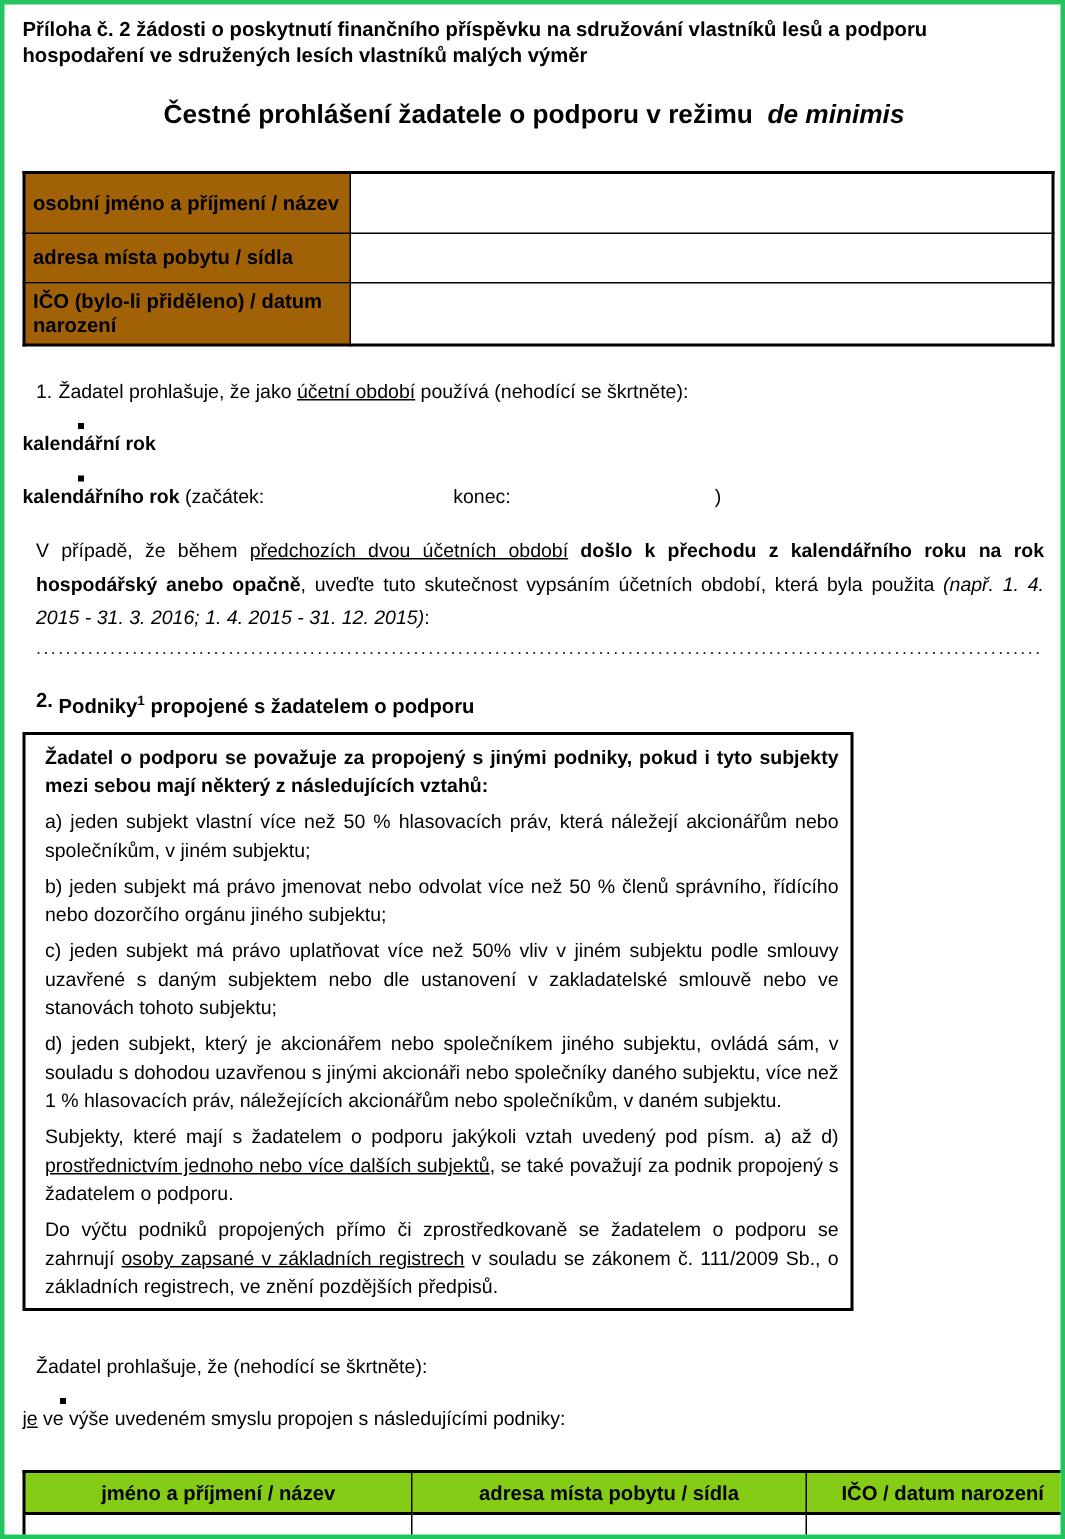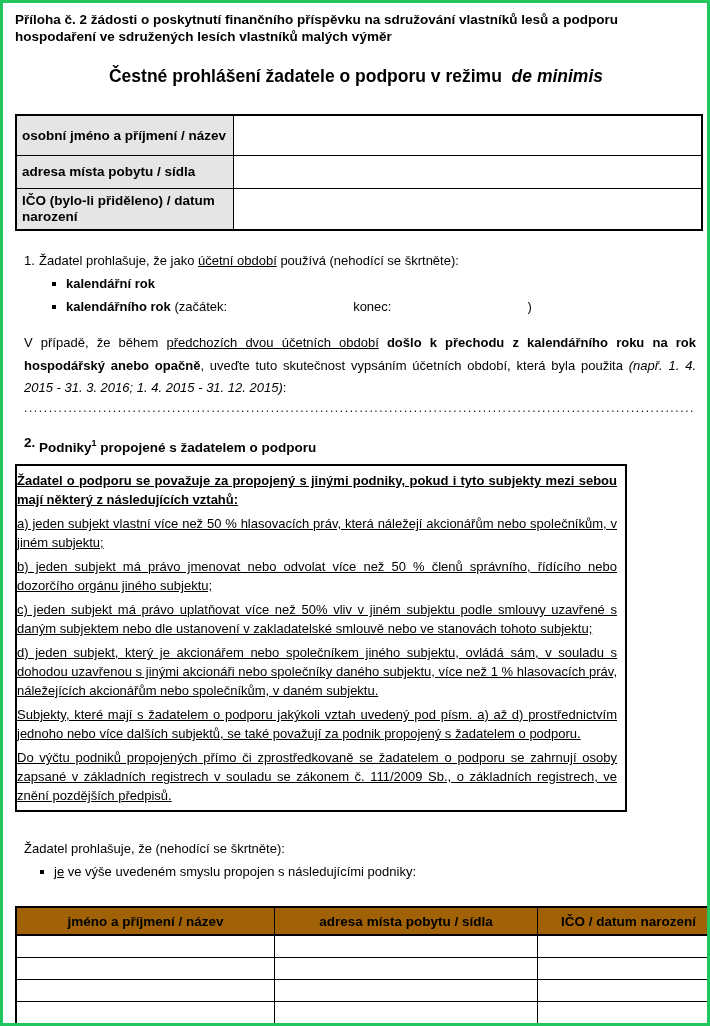--- a/index.html
+++ b/index.html
@@ -8,55 +8,55 @@
 
   
   .attachment-note{font-weight:bold;font-size:13.5px;line-height:17px;width:686px;}
   .doc-title{margin-top:21px;text-align:center;font-weight:bold;font-size:17.5px;line-height:21px;}
   .doc-title .it{font-style:italic;}
 
   
   table{border-collapse:collapse;}
   .applicant-table{width:688px;margin-top:27px;border:2px solid #000;table-layout:fixed;}
   .applicant-table td{border:1px solid #000;vertical-align:middle;}
-  .applicant-table td.lbl{width:206px;background:#e5e5e5;font-weight:bold;font-size:13.5px;line-height:16px;padding:2px 5px;}
+  .applicant-table td.lbl{width:206px;background:#a16207;font-weight:bold;font-size:13.5px;line-height:16px;padding:2px 5px;}
   .applicant-table tr:nth-child(1) td{height:35px;}
   .applicant-table tr:nth-child(2) td{height:28px;}
   .applicant-table tr:nth-child(3) td{height:36px;}
 
   
   .num-row{display:flex;margin-top:20px;font-size:13px;line-height:20px;}
   .num-row .num{width:24px;flex:0 0 24px;padding-left:9px;box-sizing:border-box;}
-  .bullet-row{display:flex;align-items:flex-start;margin-top:3px;font-size:13px;line-height:20px;}
+  .bullet-row{display:flex;align-items:flex-start;margin-top:3px;font-size:13px;line-height:20px;flex-direction:column;}
   .bullet-row .sq{flex:0 0 4px;width:4px;height:4px;background:#000;margin:8px 10px 0 37px;}
   .b{font-weight:bold;}
   .u{text-decoration:underline;}
   .bu{font-weight:normal;text-decoration:underline;}
   .it{font-style:italic;}
   .gap1{display:inline-block;width:126px;}
   .gap2{display:inline-block;width:136px;}
 
   .transition{margin:15px 0 0 9px;width:672px;font-size:13px;line-height:22.5px;text-align:justify;}
   .dotted-line{margin:1px 0 0 9px;width:672px;height:16px;overflow:hidden;white-space:nowrap;font-size:12px;letter-spacing:1.6px;color:#222;}
 
   .s2-heading{margin-top:16px;font-weight:bold;font-size:13.5px;}
   .s2-heading sup{font-size:9px;}
 
   
-  .rules-box{box-sizing:border-box;width:612px;margin-top:7px;border:2px solid #000;padding:2px 8px 5px 0;text-decoration:underline;}
+  .rules-box{box-sizing:border-box;width:554px;margin-top:7px;border:2px solid #000;padding:2px 8px 5px 13px;}
   .rules-box p{margin:5px 0 0 0;font-size:13px;line-height:19px;text-align:justify;}
   .rules-box p:first-child{margin-top:3px;}
 
   .decl-intro{margin:28px 0 0 9px;font-size:13px;line-height:18px;}
   .decl-bullets .bullet-row{margin-top:4px;}
   .decl-bullets .sq{margin-left:25px;}
 
   
   .linked-table{width:688px;margin-top:24px;border:2px solid #000;table-layout:fixed;}
-  .linked-table th{background:#a16207;border:1px solid #000;border-bottom:2px solid #000;font-size:13.5px;font-weight:bold;padding:3px 2px;height:20px;}
+  .linked-table th{background:#84cc16;border:1px solid #000;border-bottom:2px solid #000;font-size:13.5px;font-weight:bold;padding:3px 2px;height:20px;}
   .linked-table td{border:1px solid #000;height:19px;}
   .col-name{width:253px;}
   .col-addr{width:258px;}
   .col-ico{width:177px;}
 </style>
 </head>
 <body>
 
 <div class="page">
 

